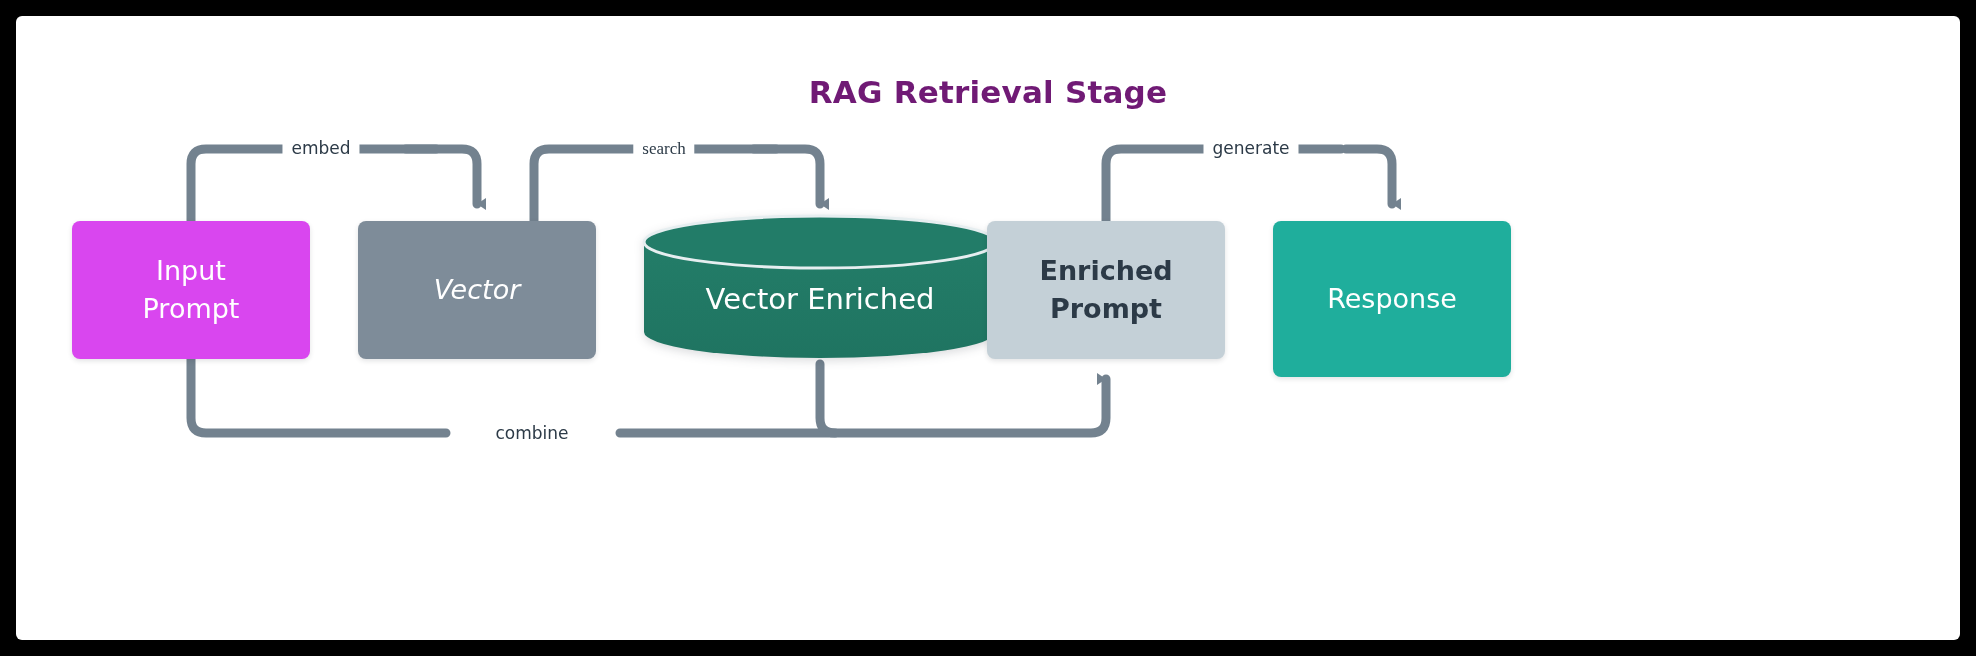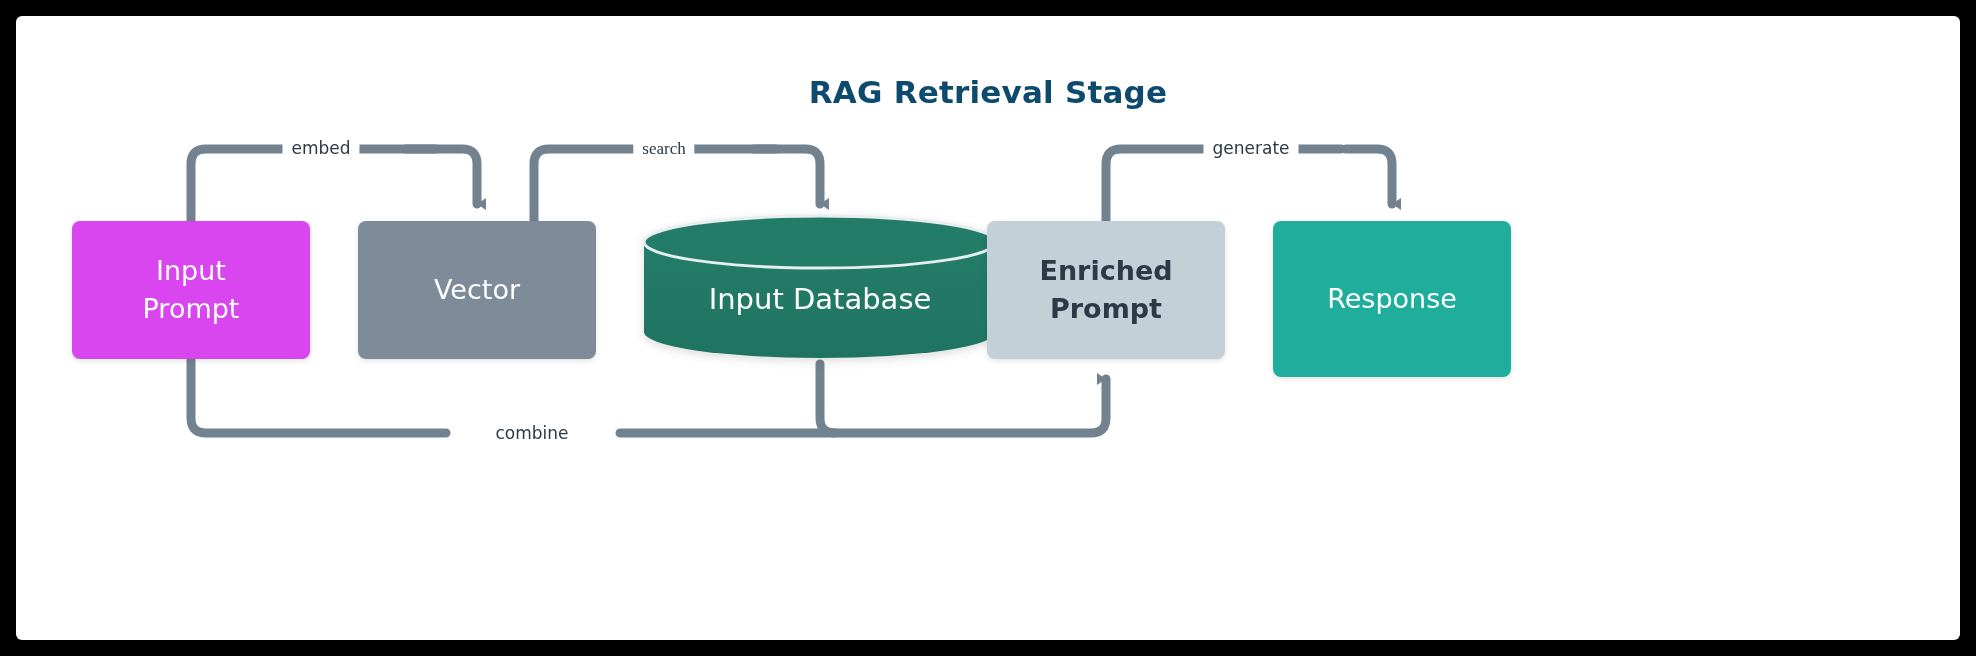--- a/index.html
+++ b/index.html
@@ -38,21 +38,21 @@
 
   
   #title {
     position: absolute;
     left: 0;
     top: 58px;
     width: 1944px;
     text-align: center;
     font-size: 31px;
     font-weight: bold;
-    color: #0c4a6e;
+    color: #701a75;
     letter-spacing: 0.2px;
   }
 
   
   #connectors {
     position: absolute;
     left: 0; top: 0;
     width: 1944px;
     height: 624px;
   }
@@ -75,20 +75,21 @@
 
   #node-input-prompt {
     left: 56px;  top: 205px;  width: 238px;  height: 138px;
     background: #d946ef;
     color: #ffffff;
   }
   #node-vector-embedding {
     left: 342px; top: 205px;  width: 238px;  height: 138px;
     background: #7e8c99;
     color: #ffffff;
+    font-style: italic;
   }
   #node-enriched-prompt {
     left: 971px; top: 205px;  width: 238px;  height: 138px;
     background: #c4d0d7;
     color: #2c3a47;
     font-weight: bold;
   }
   #node-response {
     left: 1257px; top: 205px; width: 238px;  height: 156px;
     background: #1fae9c;
@@ -192,21 +193,21 @@
 
     <div id="node-vector-database">
       <svg width="360" height="152" viewBox="0 0 360 152">
         <path d="M 4 30
                  A 176 26 0 0 1 356 30
                  L 356 120
                  A 176 26 0 0 1 4 120
                  Z" fill="url(#cyl-grad)"></path>
         <ellipse cx="180" cy="30" rx="176" ry="26" fill="#227c68" stroke="#e6eef0" stroke-width="3"></ellipse>
       </svg>
-      <div id="vdb-label">Input Database</div>
+      <div id="vdb-label">Vector Enriched</div>
     </div>
 
     <div class="node" id="node-enriched-prompt">
       <span class="line">Enriched</span>
       <span class="line">Prompt</span>
     </div>
 
     <div class="node" id="node-response">
       <span class="line">Response</span>
     </div>

